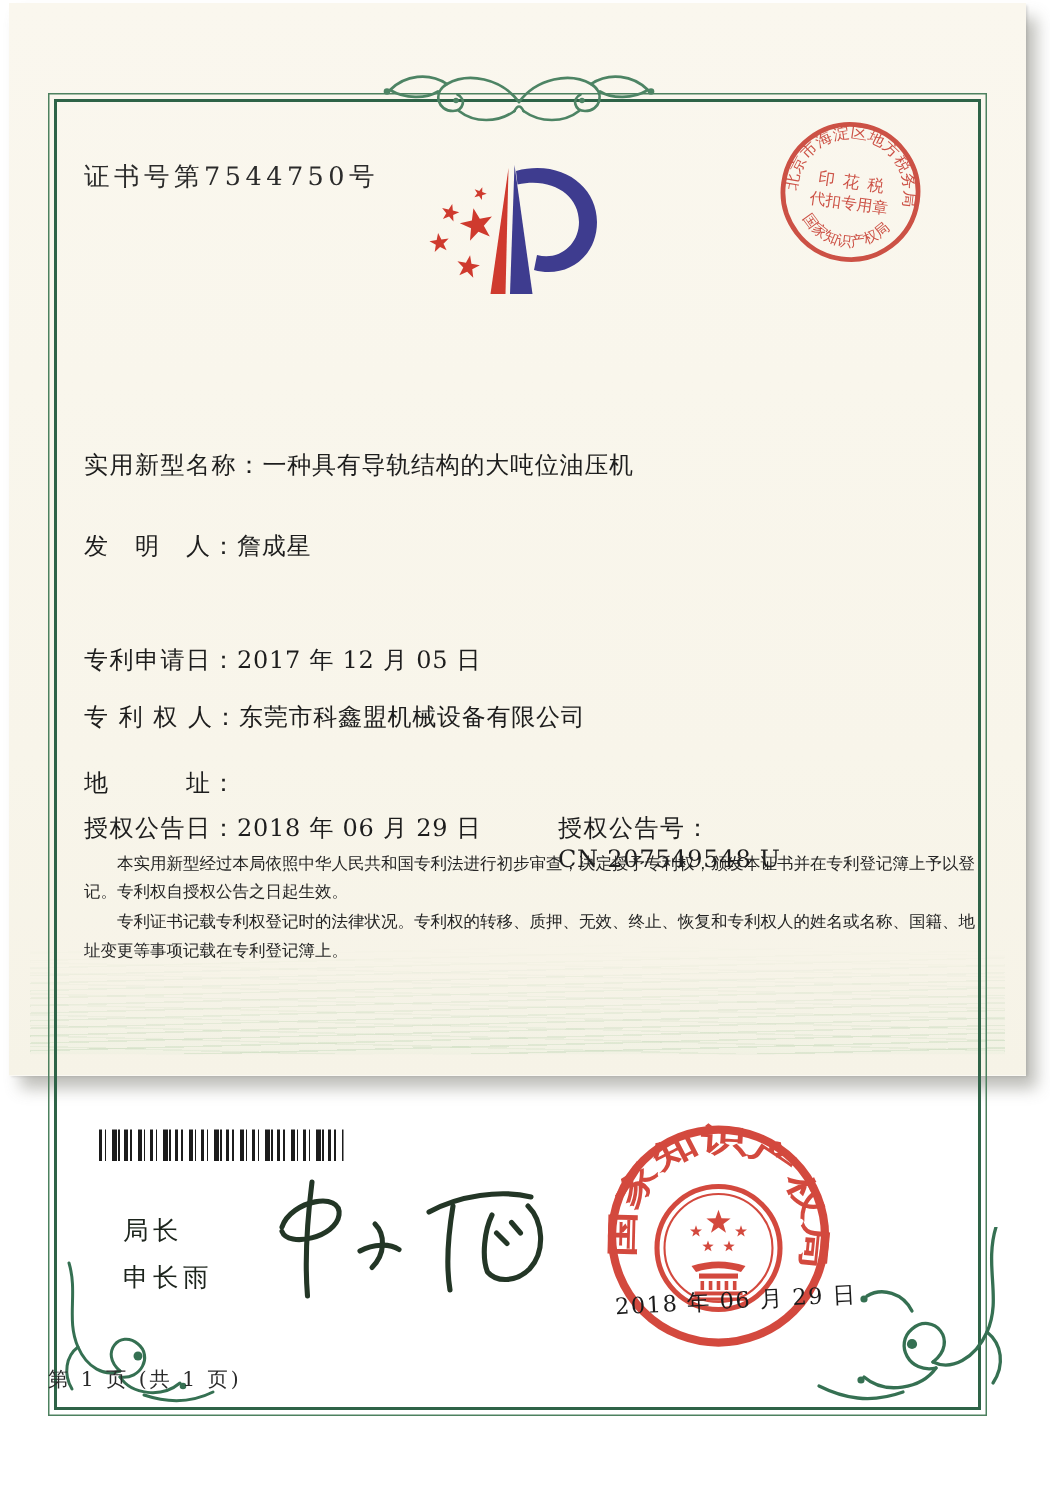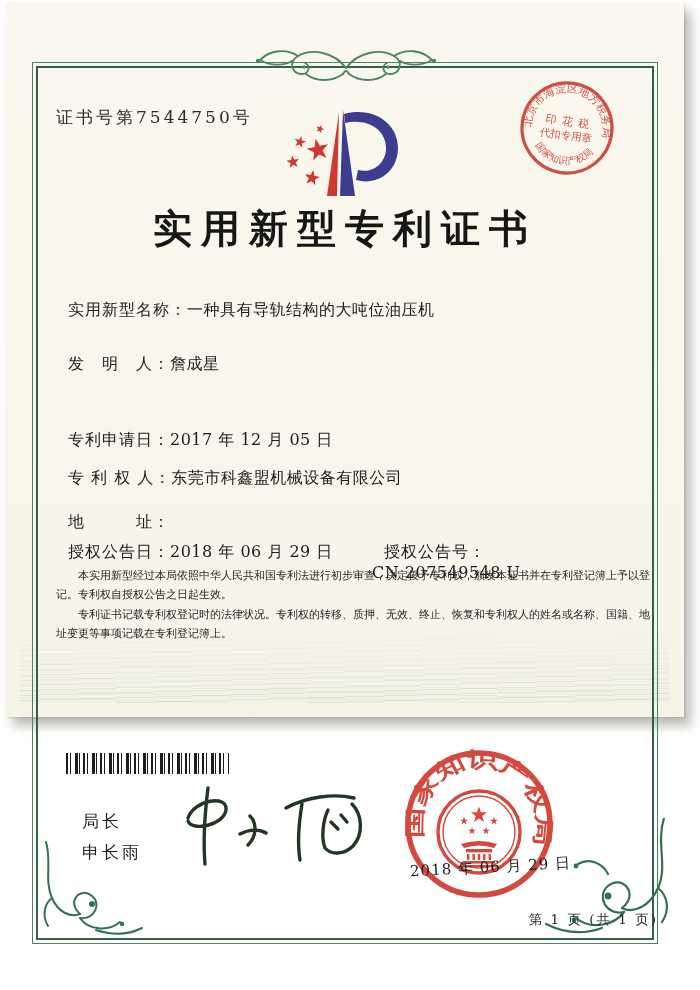--- a/index.html
+++ b/index.html
@@ -30,21 +30,21 @@
 
   .logo { position:absolute; left:272px; top:96px; }
 
   .title { position:absolute; left:0; right:0; top:200px; text-align:center;
            font-size:39px; font-weight:600; color:#161616; letter-spacing:9px; }
 
   .tax-stamp { position:absolute; left:509px; top:74px; opacity:.87;
                transform:rotate(8deg); }
 
   .field { position:absolute; left:50px; display:flex; font-size:16px; color:#1d1d1d; }
-  .flabel { white-space:pre; letter-spacing:1px;margin-left:12px; }
+  .flabel { white-space:pre; letter-spacing:1px; }
   .fvalue { letter-spacing:.5px; }
   .fvalue .l2 { margin-top:7px; }
   .grant-right { position:absolute; left:316px; top:0; display:flex;flex-direction:column; }
 
   .paras { position:absolute; left:50px; top:564px; width:594px; font-size:11px;
            line-height:1.75; color:#242424; text-align:justify; }
   .paras p { text-indent:2em; }
 
   .barcode { position:absolute; left:60px; top:751px; width:163px; height:21px;
       background:repeating-linear-gradient(90deg,
@@ -54,21 +54,21 @@
         #1c1c1c 13px 14px, transparent 14px 17px); }
 
   .signer { position:absolute; left:76px; top:804px; font-size:17px; color:#1c241c;
             letter-spacing:3px; line-height:1.85; }
   .signature { position:absolute; left:168px; top:776px; }
 
   .gov-seal { position:absolute; left:393px; top:742px; opacity:.92; }
   .seal-date { position:absolute; left:404px; top:856px; font-size:15px; color:#1b1b1b;
                letter-spacing:1px; transform:rotate(-3deg); }
 
-  .footer { position:absolute; left:26px; width:626px; top:909px; text-align:right;
+  .footer { position:absolute; left:26px; width:626px; top:909px; text-align:left;
             font-size:13.5px; color:#2a2a2a; letter-spacing:2px; }
 
   .orn { position:absolute; }
   svg text { font-family:"DejaVu Serif","Liberation Serif",serif; }
 </style>
 </head>
 <body>
 
 <div class="stage">
   <div class="page">
@@ -157,21 +157,20 @@
           <textPath href="#taxTop" startOffset="2" textLength="122" lengthAdjust="spacingAndGlyphs">北京市海淀区地方税务局</textPath>
         </text>
         <text font-size="9.5" fill="#c6392d">
           <textPath href="#taxBot" startOffset="1" textLength="68" lengthAdjust="spacingAndGlyphs">国家知识产权局</textPath>
         </text>
         <text x="52" y="49" text-anchor="middle" font-size="11" letter-spacing="1" fill="#c6392d">印 花 税</text>
         <text x="52" y="63" text-anchor="middle" font-size="10.5" fill="#c6392d">代扣专用章</text>
       </g>
     </svg>
 
-    <div class="title">实用新型专利证书</div>
 
     <div class="field" style="top:298px">
       <span class="flabel">实用新型名称：</span>
       <span class="fvalue">一种具有导轨结构的大吨位油压机</span>
     </div>
     <div class="field" style="top:352px">
       <span class="flabel">发　明　人：</span>
       <span class="fvalue">詹成星</span>
     </div>
     <div class="field" style="top:428px">

